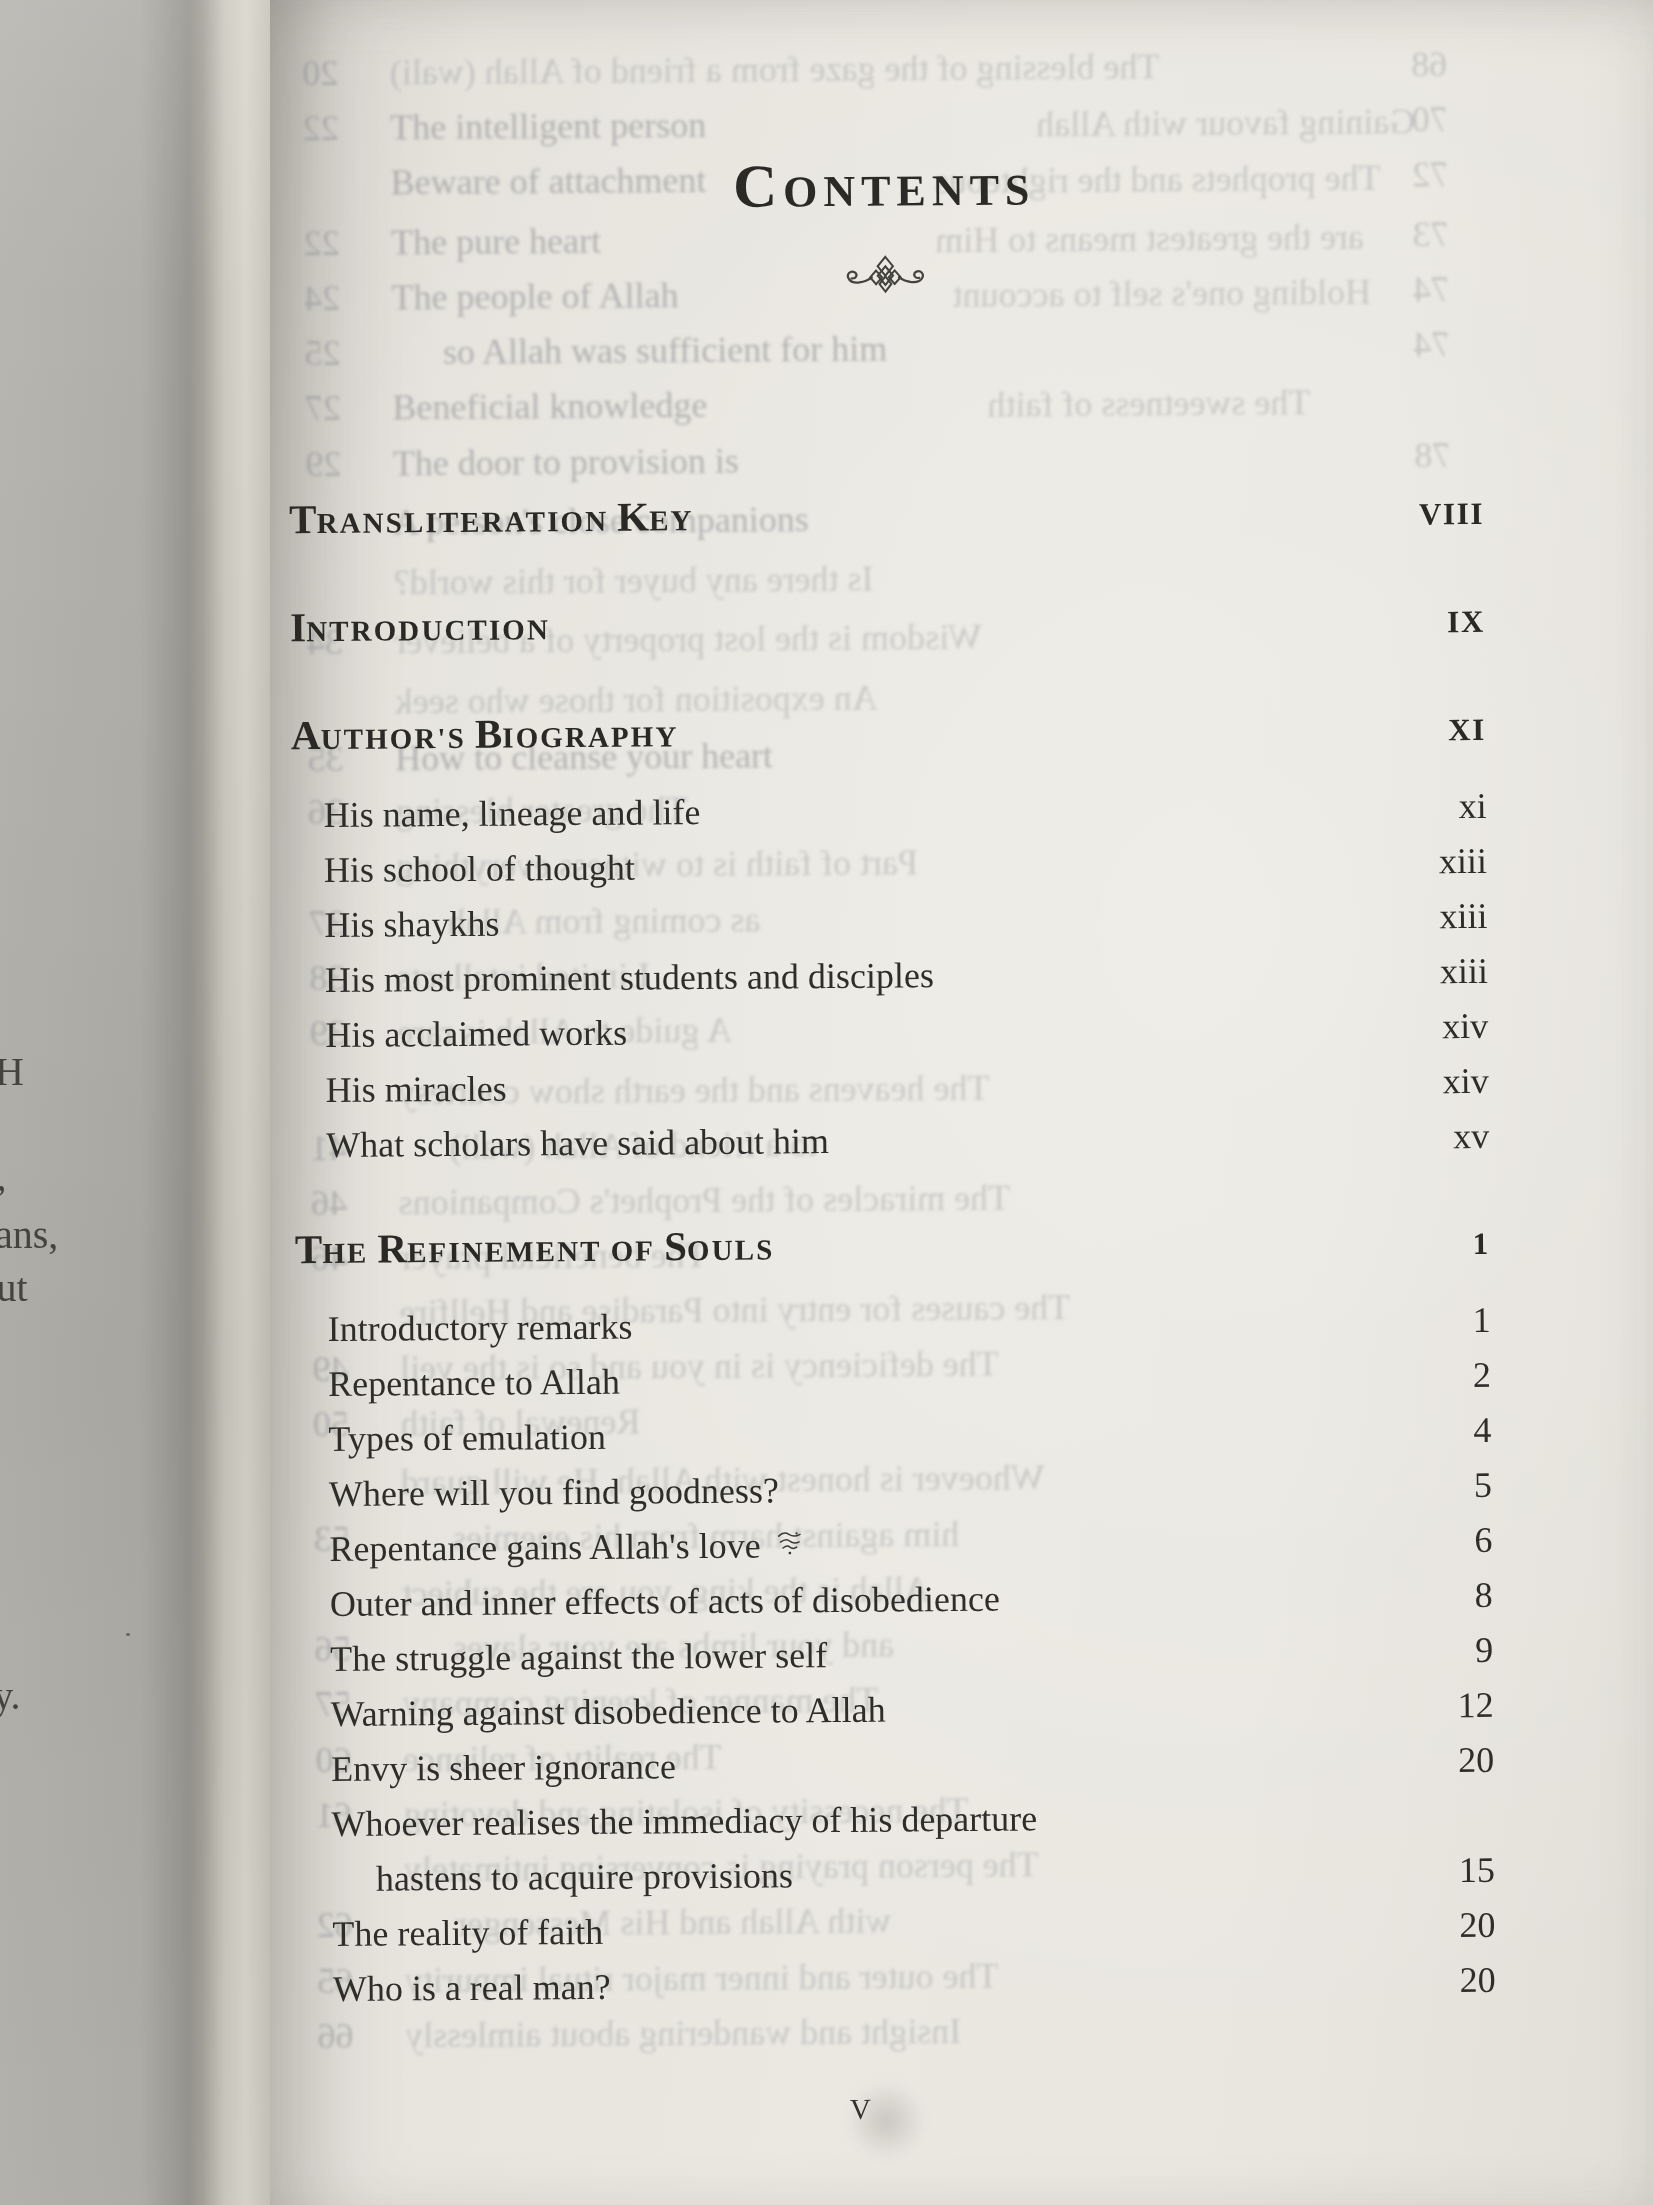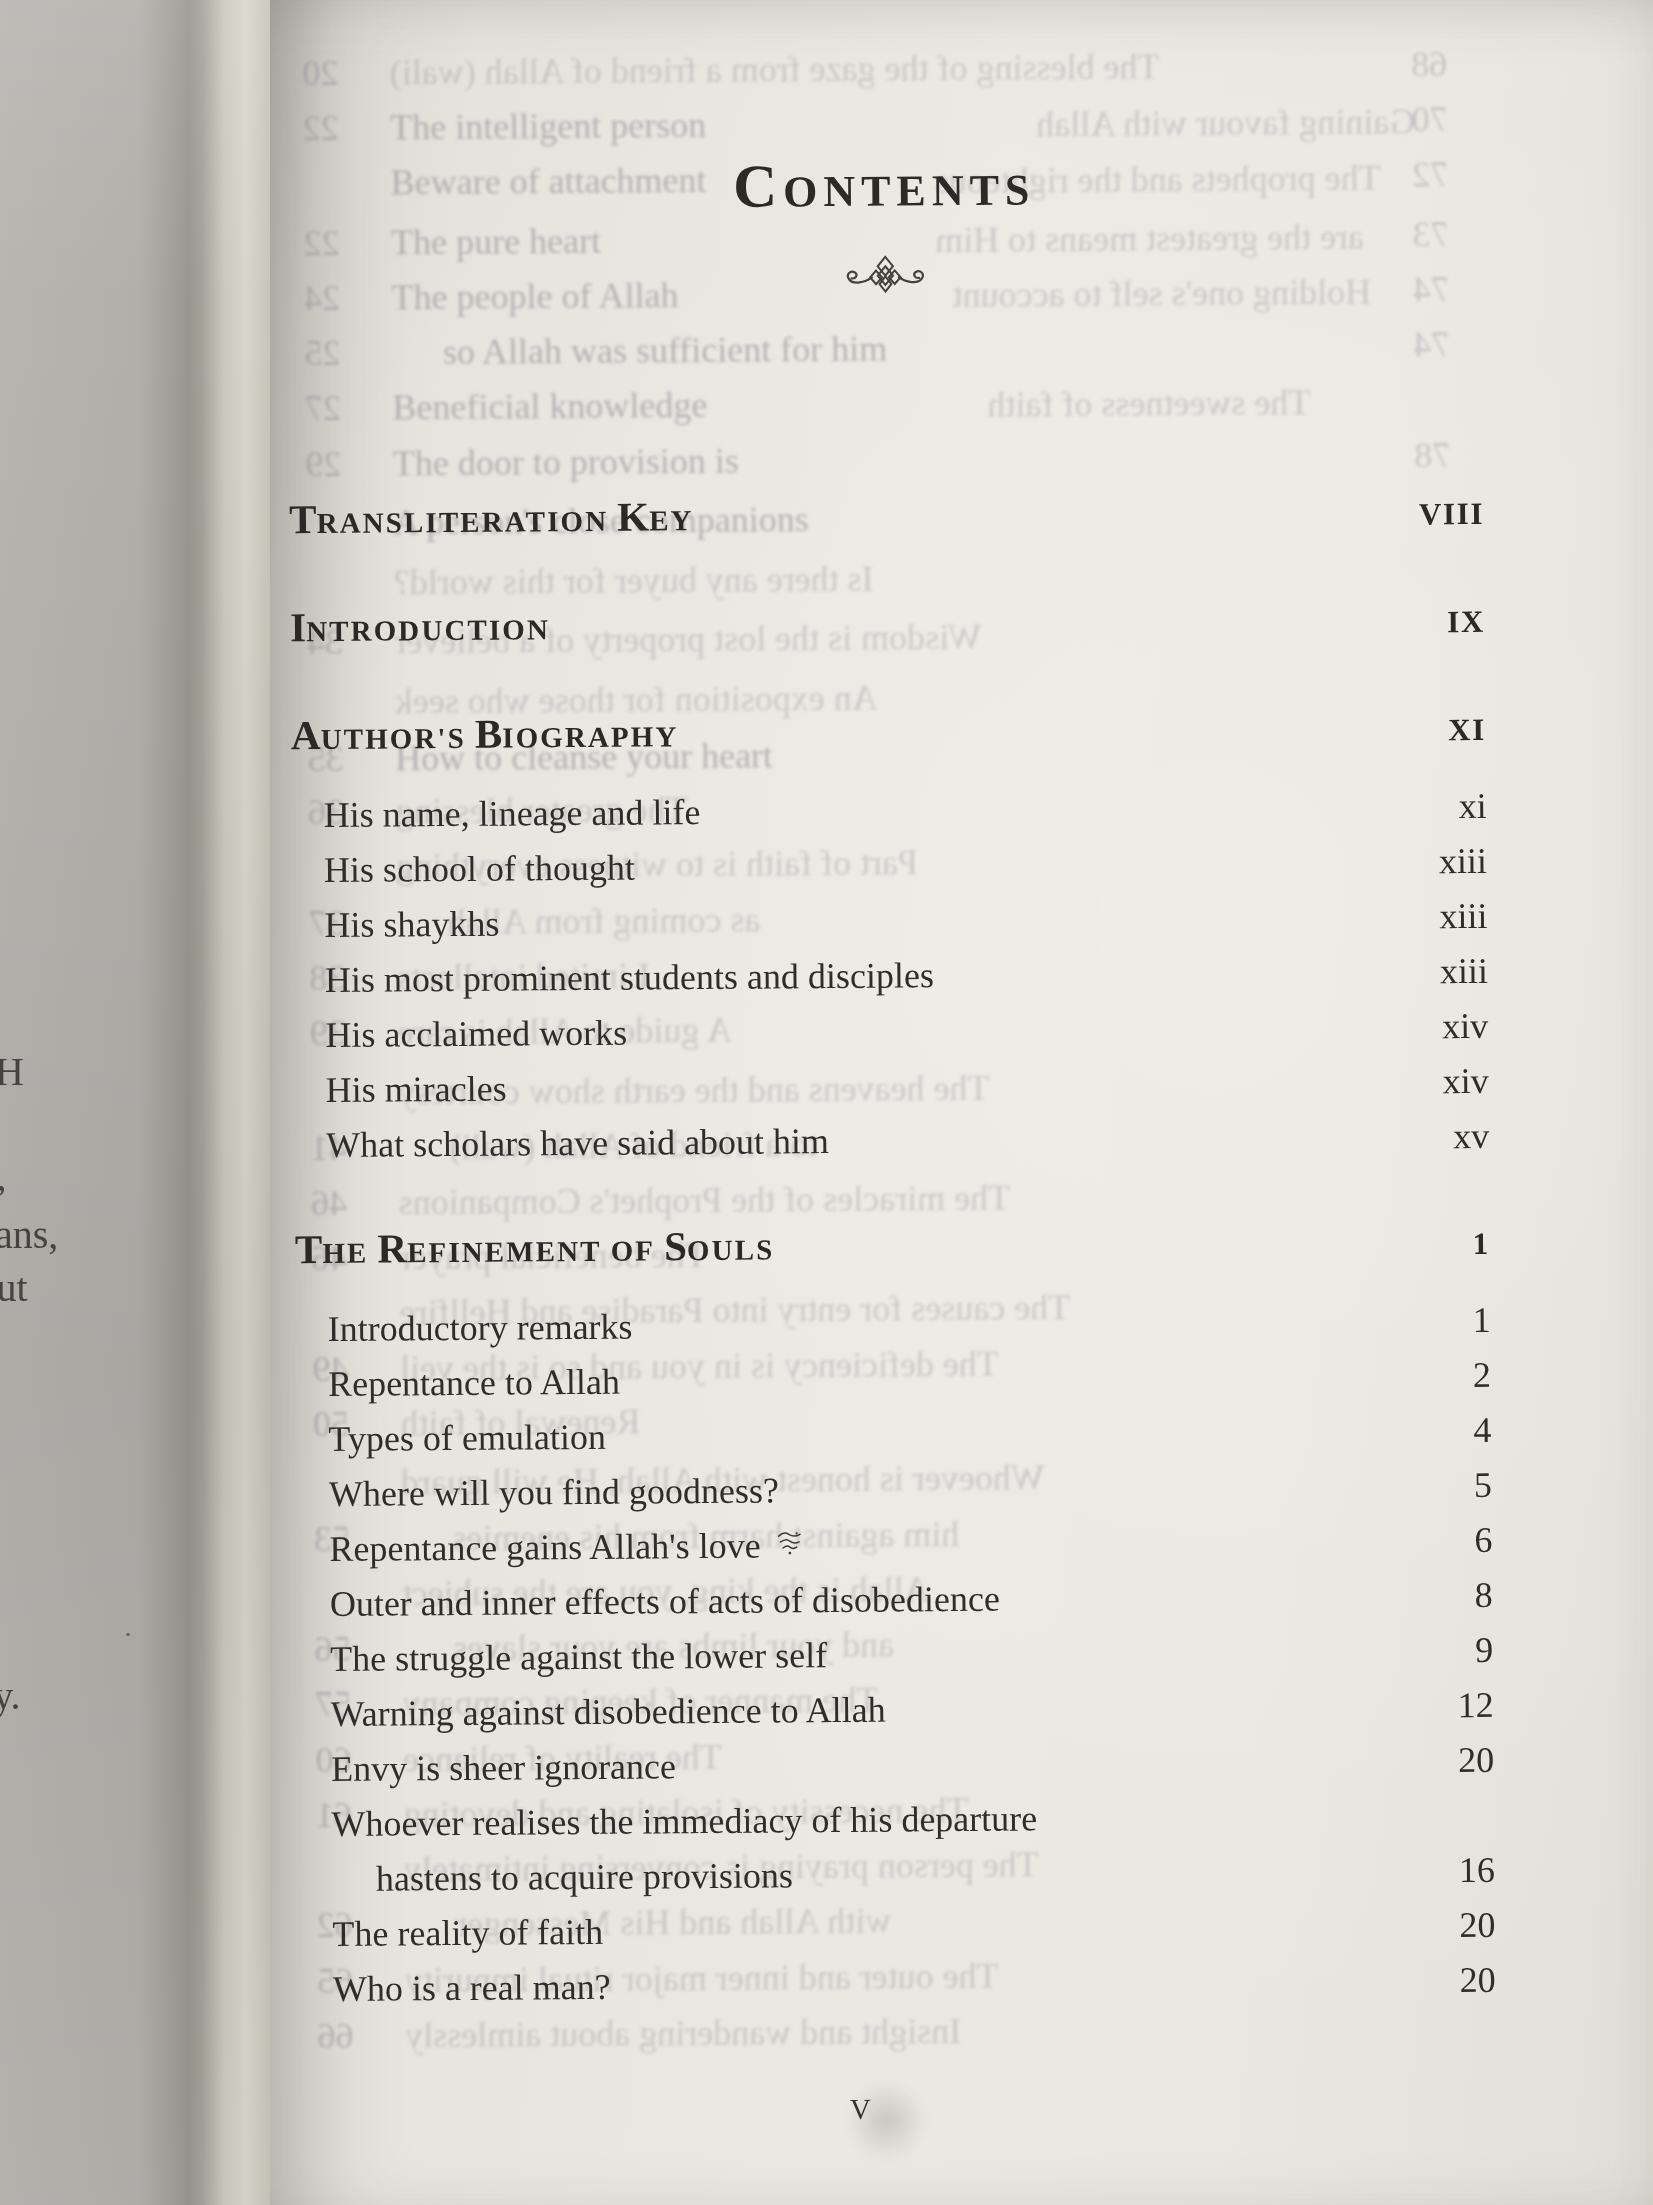--- a/index.html
+++ b/index.html
@@ -338,21 +338,21 @@
   </div>
           <div class="row item">
     <span class="lbl">Envy is sheer ignorance</span>
     <span class="pg">20</span>
   </div>
           <div class="row item two">
     <span class="lbl">
               <div class="l1">Whoever realises the immediacy of his departure</div>
               <div class="l2">hastens to acquire provisions</div>
             </span>
-    <span class="pg">16</span>
+    <span class="pg">15</span>
   </div>
           <div class="row item">
     <span class="lbl">The reality of faith</span>
     <span class="pg">20</span>
   </div>
           <div class="row item">
     <span class="lbl">Who is a real man?</span>
     <span class="pg">20</span>
   </div>
         </div>

